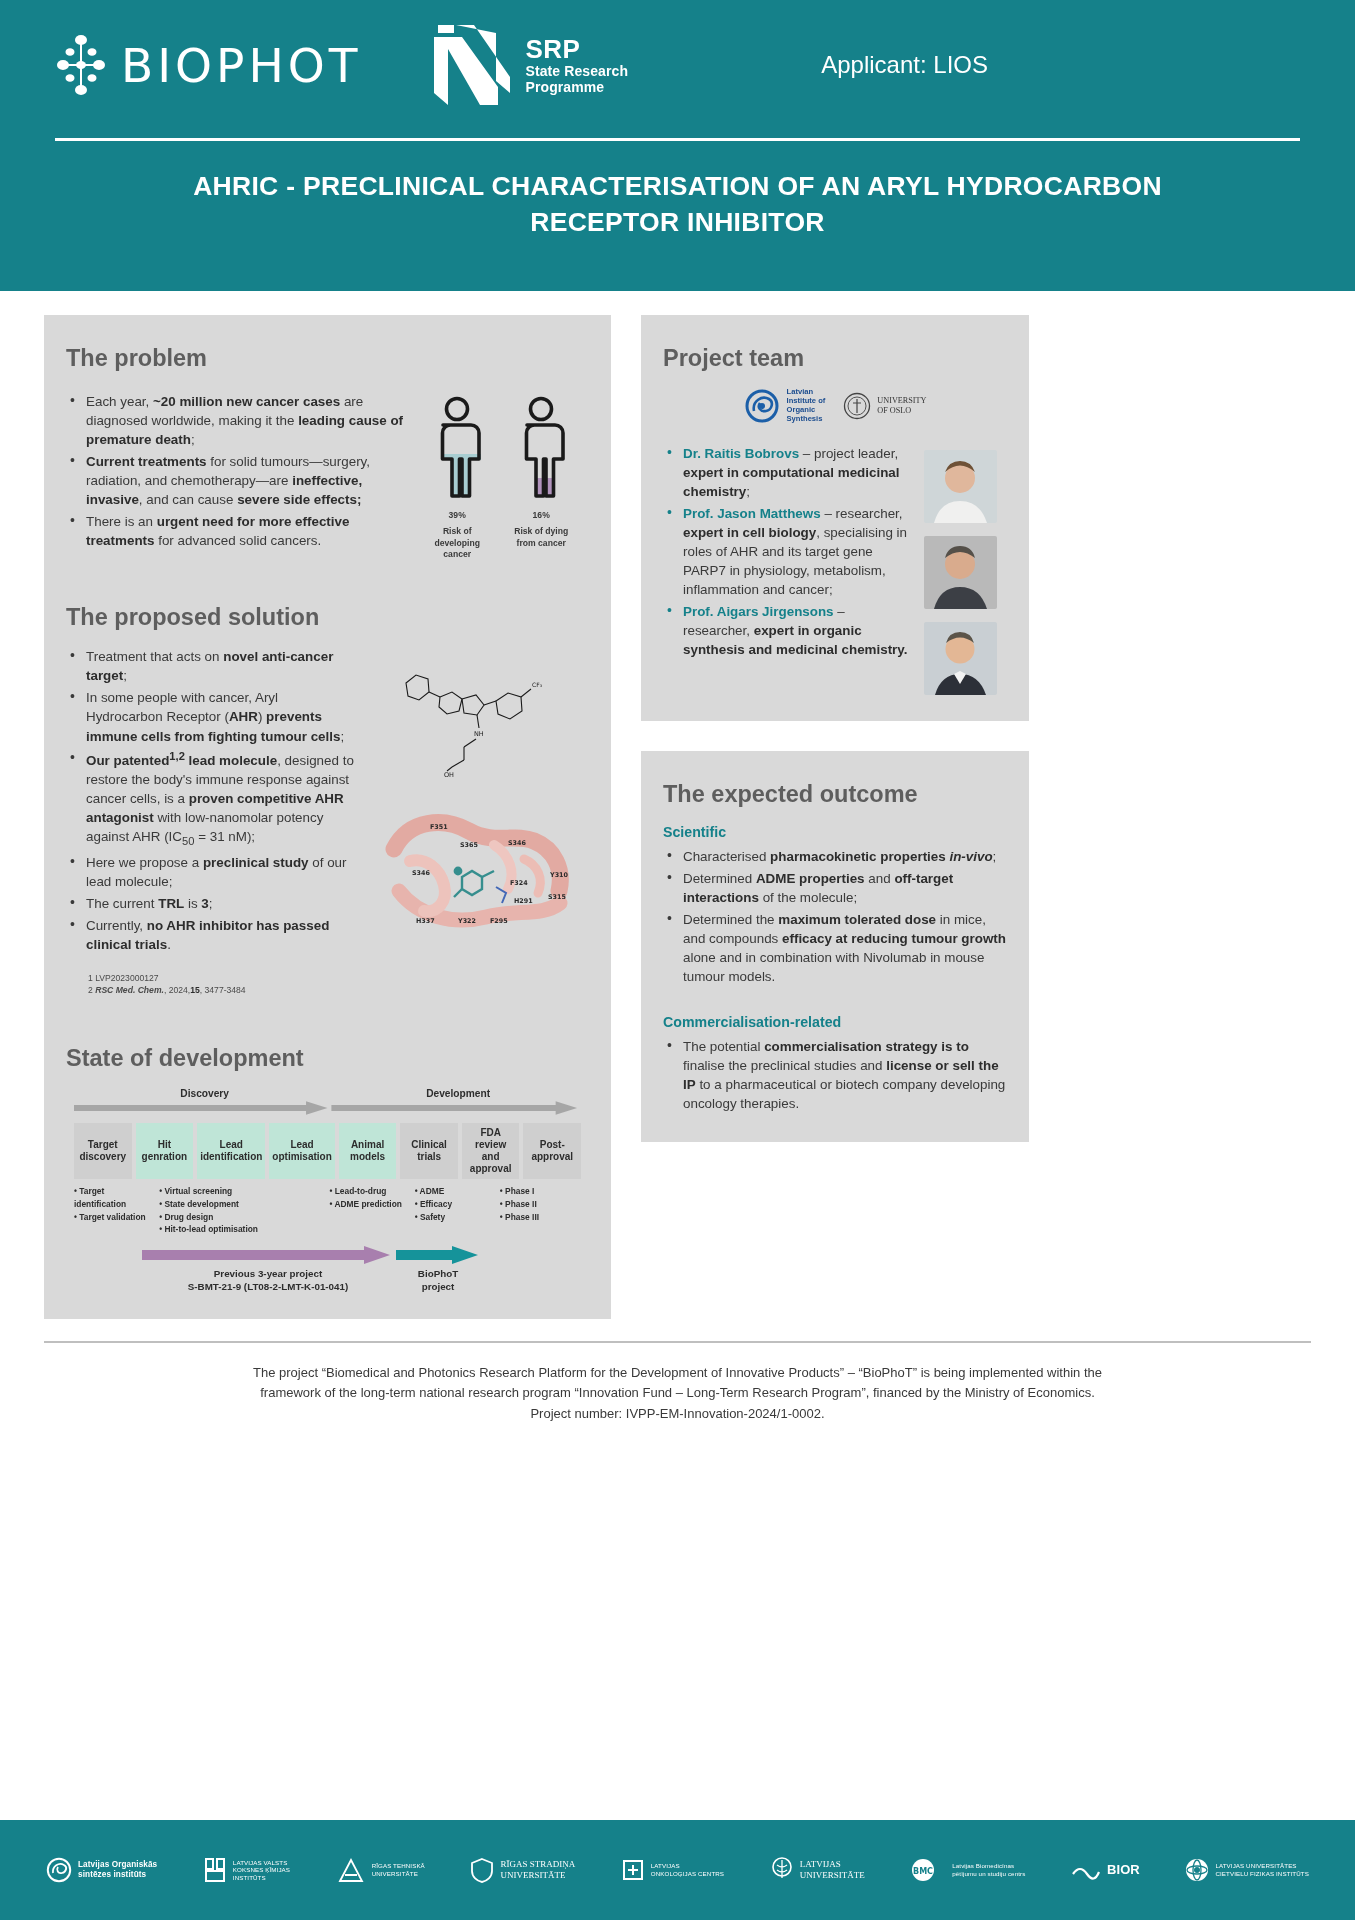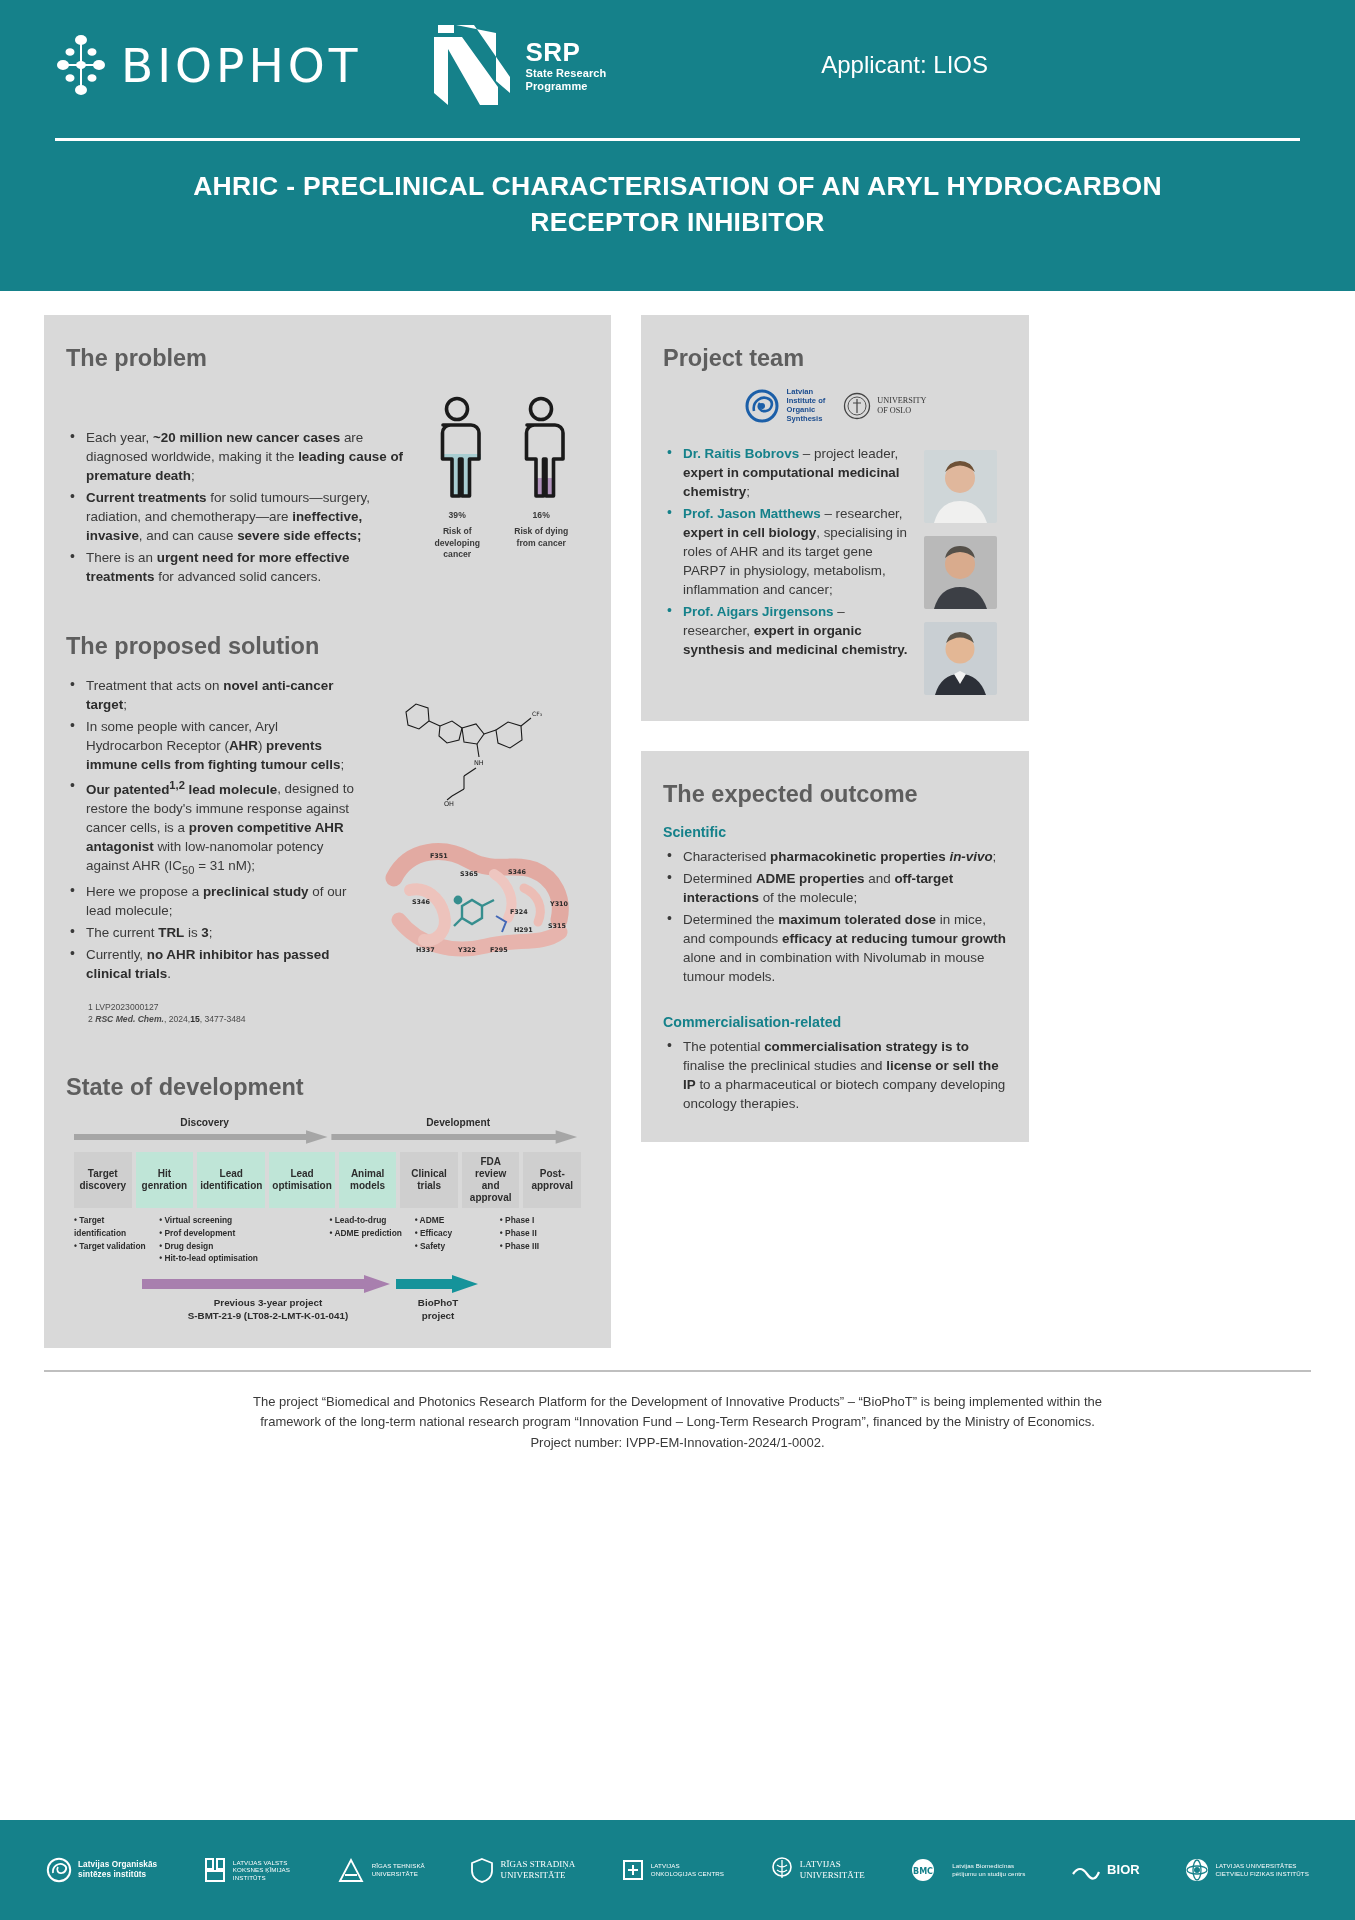--- a/index.html
+++ b/index.html
@@ -42,21 +42,21 @@
   }
   .srp-logo {
     display: flex;
     align-items: center;
     gap: 12px;
     margin-left: 66px;
   }
   .srp-mark { width: 86px; height: 80px; }
   .srp-text { color: #fff; line-height: 1.12; }
   .srp-title { font-size: 26px; font-weight: 700; letter-spacing: .5px; }
-  .srp-sub { font-size: 11px; font-weight: 700; letter-spacing: .1px; }
+  .srp-sub { font-size: 14px; font-weight: 700; letter-spacing: .1px; }
   .applicant {
     margin-left: auto;
     color: #fff;
     font-size: 24px;
     font-weight: 400;
     padding-right: 312px;
   }
   .header-rule {
     height: 3px;
     background: #ffffff;
@@ -108,21 +108,21 @@
     left: 4px;
     top: -1px;
     color: #3a3a3a;
     font-size: 14px;
   }
   ul.bul.teal > li::before { color: #15818a; }
   b { font-weight: 700; color: #2d2d2d; }
 
   
   .problem-flex { display: flex; gap: 4px; }
-  .problem-text { width: 378px; padding-top: 4px; margin-top: 36px; }
+  .problem-text { width: 378px; padding-top: 4px; }
   .problem-fig {
     width: 200px;
     padding-top: 8px;
     display: flex;
     justify-content: center;
     gap: 12px;
   }
   .person-block { text-align: center; width: 72px; }
   .person-cap {
     font-size: 8.6px;
@@ -448,21 +448,21 @@
             <div class="stage">Post-approval</div>
           </div>
 
           <div class="detail-row">
             <div class="detail">
                 <div>Target identification</div>
                 <div>Target validation</div>
               </div>
             <div class="detail w2">
                 <div>Virtual screening</div>
-                <div>Prof development</div>
+                <div>State development</div>
                 <div>Drug design</div>
                 <div>Hit-to-lead optimisation</div>
               </div>
             <div class="detail">
                 <div>Lead-to-drug</div>
                 <div>ADME prediction</div>
               </div>
             <div class="detail">
                 <div>ADME</div>
                 <div>Efficacy</div>

